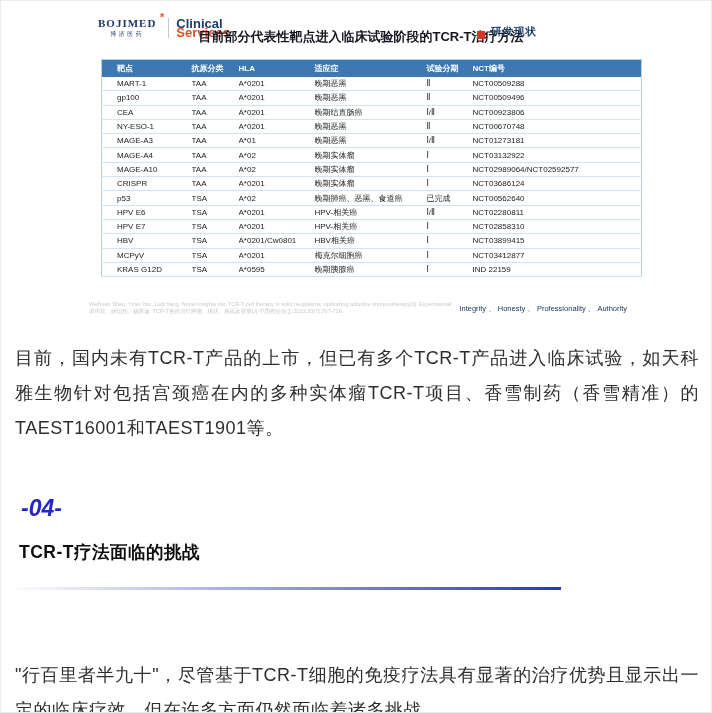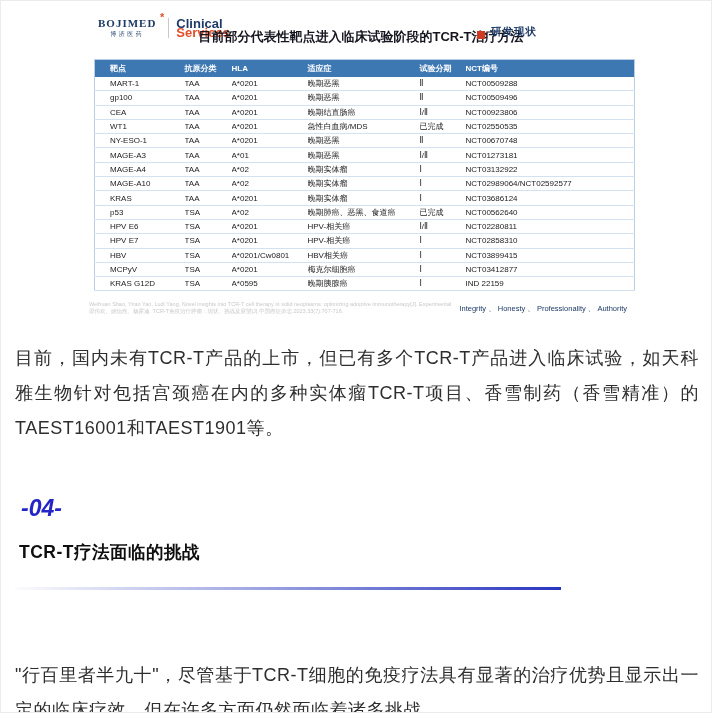--- a/index.html
+++ b/index.html
@@ -26,21 +26,21 @@
   .clin .l2 { color: #e1502a; }
   .fig-title {
     position: absolute; left: 160px; top: 27px; width: 400px;
     text-align: center; font-size: 13px; font-weight: bold; color: #15151f;
   }
   .badge { position: absolute; right: 84px; top: 24px; display: flex; align-items: flex-end; gap: 6px; }
   .badge-sq { width: 8px; height: 8px; background: #cf3a22; }
   .badge-label { font-size: 10.5px; font-weight: bold; color: #1d3a66; letter-spacing: 1px; }
 
   
-  .tbl-wrap { position: absolute; left: 93px; top: 58px; width: 540px; }
+  .tbl-wrap { position: absolute; left: 100px; top: 58px; width: 540px; }
   table { width: 540px; border-collapse: collapse; table-layout: fixed; }
   table { border: 1px solid #b9cfe6; }
   thead th {
     background: #3d78b3; color: #fff; font-size: 8px; font-weight: bold;
     text-align: left; height: 17px; padding: 0;
   }
   tbody td {
     font-size: 8px; color: #222; height: 14.3px; padding: 0;
     border-bottom: 1px solid #d3e1f0; background: #fff;
     white-space: nowrap; overflow: hidden;
@@ -147,28 +147,20 @@
           </tr>
           <tr>
             <td>CEA</td>
             <td>TAA</td>
             <td>A*0201</td>
             <td>晚期结直肠癌</td>
             <td>Ⅰ/Ⅱ</td>
             <td>NCT00923806</td>
           </tr>
           <tr>
-            <td>WT1</td>
-            <td>TAA</td>
-            <td>A*0201</td>
-            <td>急性白血病/MDS</td>
-            <td>已完成</td>
-            <td>NCT02550535</td>
-          </tr>
-          <tr>
             <td>NY-ESO-1</td>
             <td>TAA</td>
             <td>A*0201</td>
             <td>晚期恶黑</td>
             <td>Ⅱ</td>
             <td>NCT00670748</td>
           </tr>
           <tr>
             <td>MAGE-A3</td>
             <td>TAA</td>
@@ -187,21 +179,21 @@
           </tr>
           <tr>
             <td>MAGE-A10</td>
             <td>TAA</td>
             <td>A*02</td>
             <td>晚期实体瘤</td>
             <td>Ⅰ</td>
             <td>NCT02989064/NCT02592577</td>
           </tr>
           <tr>
-            <td>KRAS</td>
+            <td>CRISPR</td>
             <td>TAA</td>
             <td>A*0201</td>
             <td>晚期实体瘤</td>
             <td>Ⅰ</td>
             <td>NCT03686124</td>
           </tr>
           <tr>
             <td>p53</td>
             <td>TSA</td>
             <td>A*02</td>

